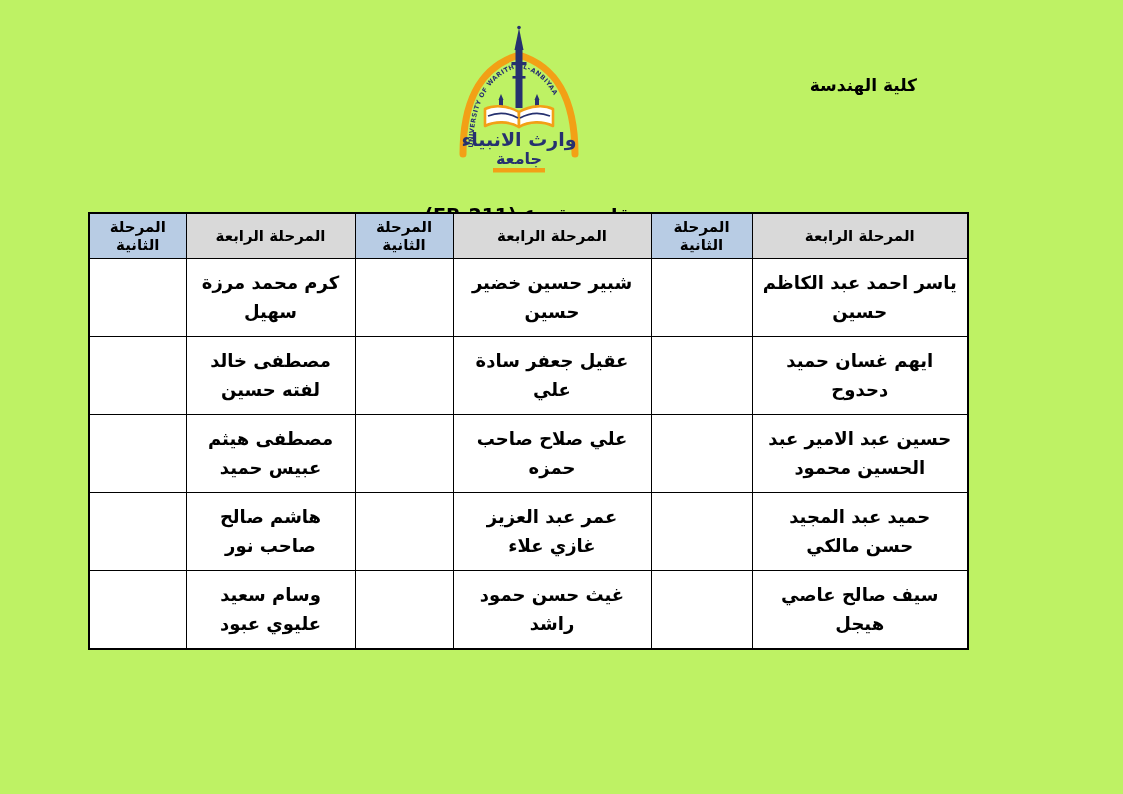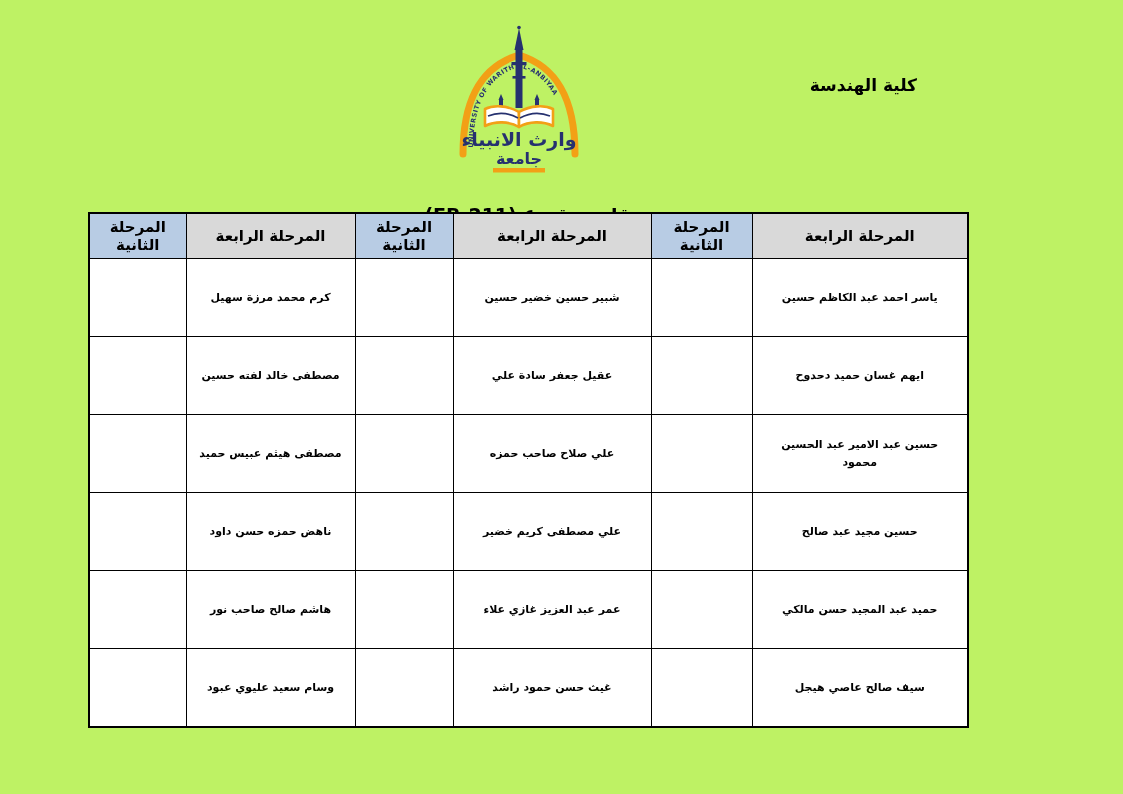--- a/index.html
+++ b/index.html
@@ -25,21 +25,21 @@
     position:absolute;top:212px;left:88px;width:879px;border-collapse:collapse;
     table-layout:fixed;direction:rtl;border:2px solid #000;
   }
   table.roster th,table.roster td{
     border:1.5px solid #000;text-align:center;vertical-align:middle;
     font-weight:bold;overflow:hidden;
   }
   table.roster th{height:40px;font-size:15px;padding:2px 4px;margin-left:48px;}
   table.roster th.stage-fourth{background:#D9D9D9;}
   table.roster th.stage-second{background:#B8CCE4;}
-  table.roster td{height:69px;font-size:11px;padding:4px 10px;background:#fff;line-height:1.6;text-align:center;}
+  table.roster td{height:69px;font-size:18px;padding:4px 10px;background:#fff;line-height:1.6;text-align:center;}
 </style>
 </head>
 <body>
 
 <div class="sheet">
 
   <div class="dept-header">
     <div>كلية الهندسة</div>
   </div>
 
@@ -122,28 +122,20 @@
       </tr>
       <tr>
         <td>حسين عبد الامير عبد الحسين محمود</td>
         <td></td>
         <td>علي صلاح صاحب حمزه</td>
         <td></td>
         <td>مصطفى هيثم عبيس حميد</td>
         <td></td>
       </tr>
       <tr>
-        <td>حسين مجيد عبد صالح</td>
-        <td></td>
-        <td>علي مصطفى كريم خضير</td>
-        <td></td>
-        <td>ناهض حمزه حسن داود</td>
-        <td></td>
-      </tr>
-      <tr>
         <td>حميد عبد المجيد حسن مالكي</td>
         <td></td>
         <td>عمر عبد العزيز غازي علاء</td>
         <td></td>
         <td>هاشم صالح صاحب نور</td>
         <td></td>
       </tr>
       <tr>
         <td>سيف صالح عاصي هيجل</td>
         <td></td>

